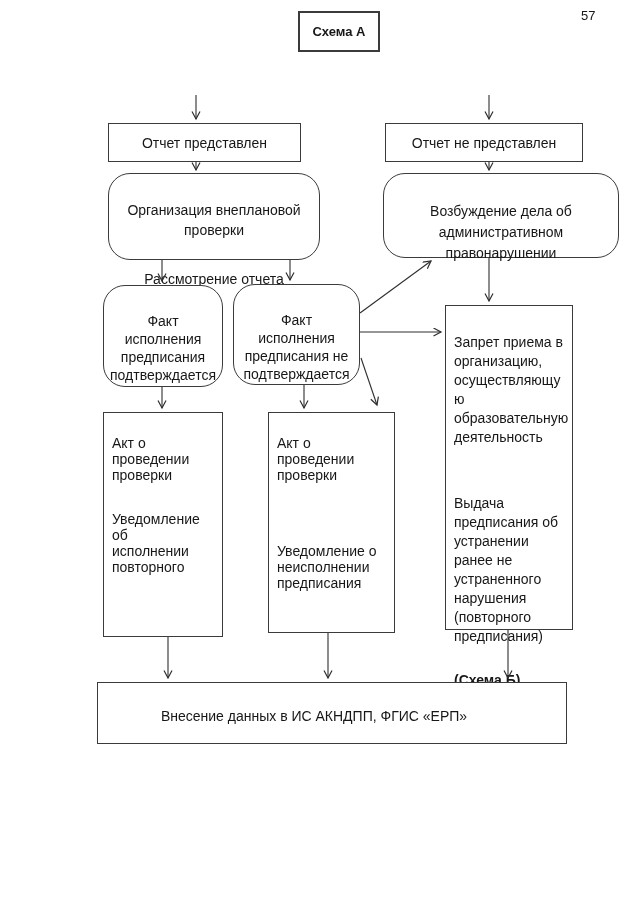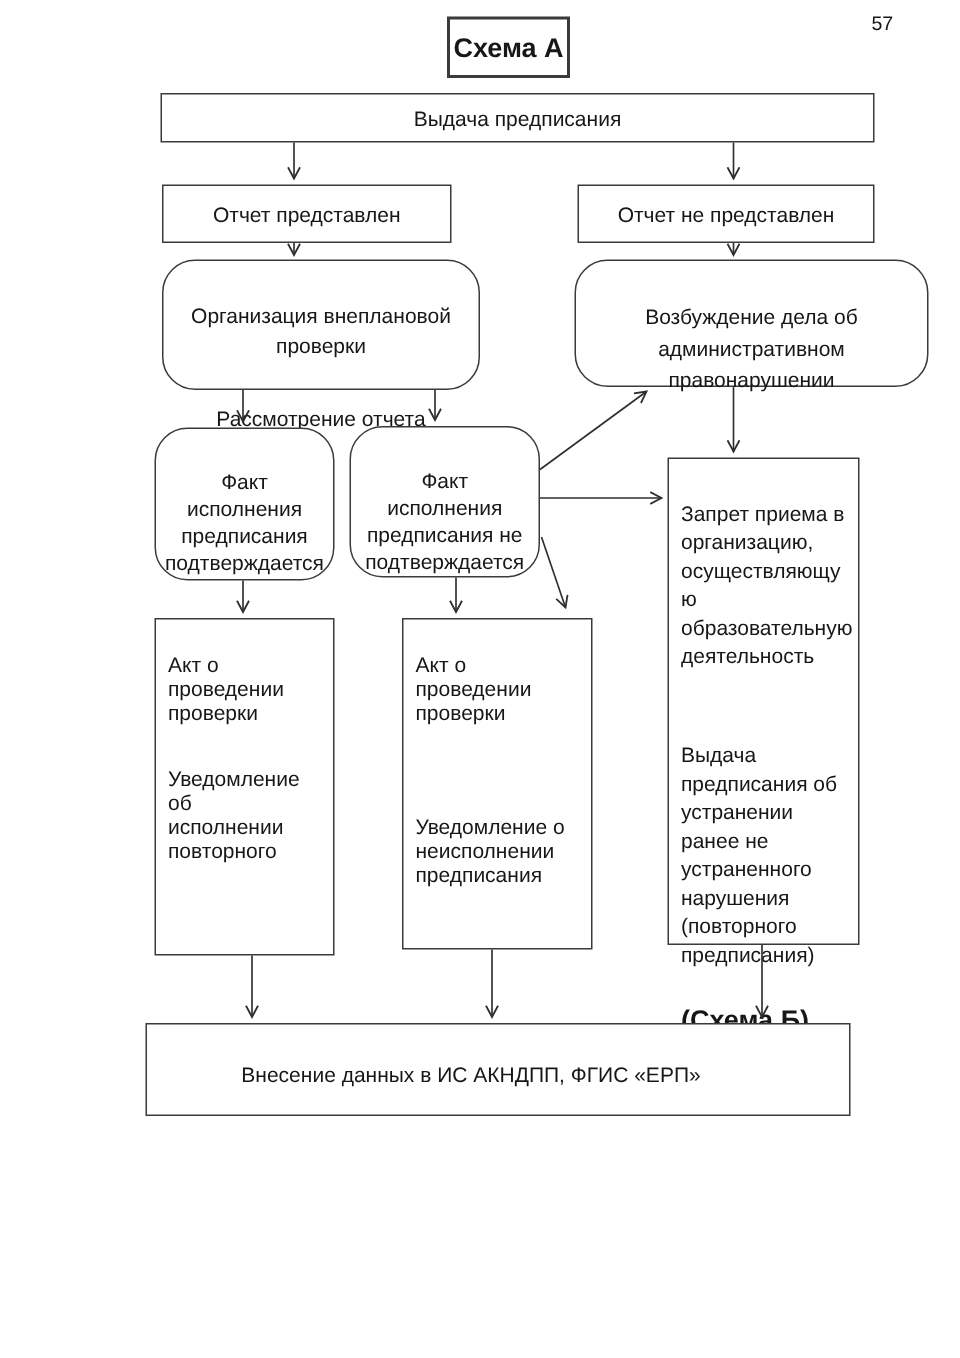--- a/index.html
+++ b/index.html
@@ -21,59 +21,56 @@
     white-space:pre-line;
   }
   .flexcenter{
     display:flex;align-items:center;justify-content:center;text-align:center;
   }
   .tcenter{text-align:center;border-radius:22px;}
   .box p{margin:0;white-space:pre-line;}
   .title-box{
     border-width:2px;
     font-weight:bold;
-    font-size:18px;
+    font-size:13px;
   }
   .page-number{
     position:absolute;left:581px;top:8px;
     font-size:13px;color:#171717;
   }
   .org{padding-top:6px;line-height:20px;}
   .org p + p{margin-top:9px;}
   .vozb{padding-top:6px;line-height:21px;}
   .fakt{padding-top:8px;line-height:18px;}
   .akt{padding:6px 8px;line-height:16px;text-align:left;}
   .akt-gap-small p + p{margin-top:12px;}
   .akt-gap-big p + p{margin-top:44px;}
   .zapret{padding:8px 6px 1px 8px;line-height:19px;text-align:left;}
   .zapret p + p{margin-top:28px;}
   .zapret-footer{
-    font-weight:bold;font-size:18px;margin-top:6px;
+    font-weight:bold;font-size:14px;margin-top:6px;
   }
   .vnesenie{padding-top:6px;padding-right:36px;text-align:center;}
   svg.arrows{
     position:absolute;left:0;top:0;width:640px;height:905px;
     pointer-events:none;
   }
   svg.arrows line{stroke:#2e2e2e;stroke-width:1.1;}
 </style>
 </head>
 <body>
 
 <div class="page">
 
   <div class="page-number">57</div>
 
   <div class="box title-box flexcenter" style="left:298px;top:11px;width:82px;height:41px;">
     <span>Схема А</span>
   </div>
 
-  <div class="box flexcenter" style="left:107px;top:62px;width:476px;height:33px;">
-    <span>Выдача предписания</span>
-  </div>
 
   <div class="box flexcenter" style="left:108px;top:123px;width:193px;height:39px;">
     <span>Отчет представлен</span>
   </div>
 
   <div class="box flexcenter" style="left:385px;top:123px;width:198px;height:39px;">
     <span>Отчет не представлен</span>
   </div>
 
   <div class="box tcenter org" style="left:108px;top:173px;width:212px;height:87px;">

